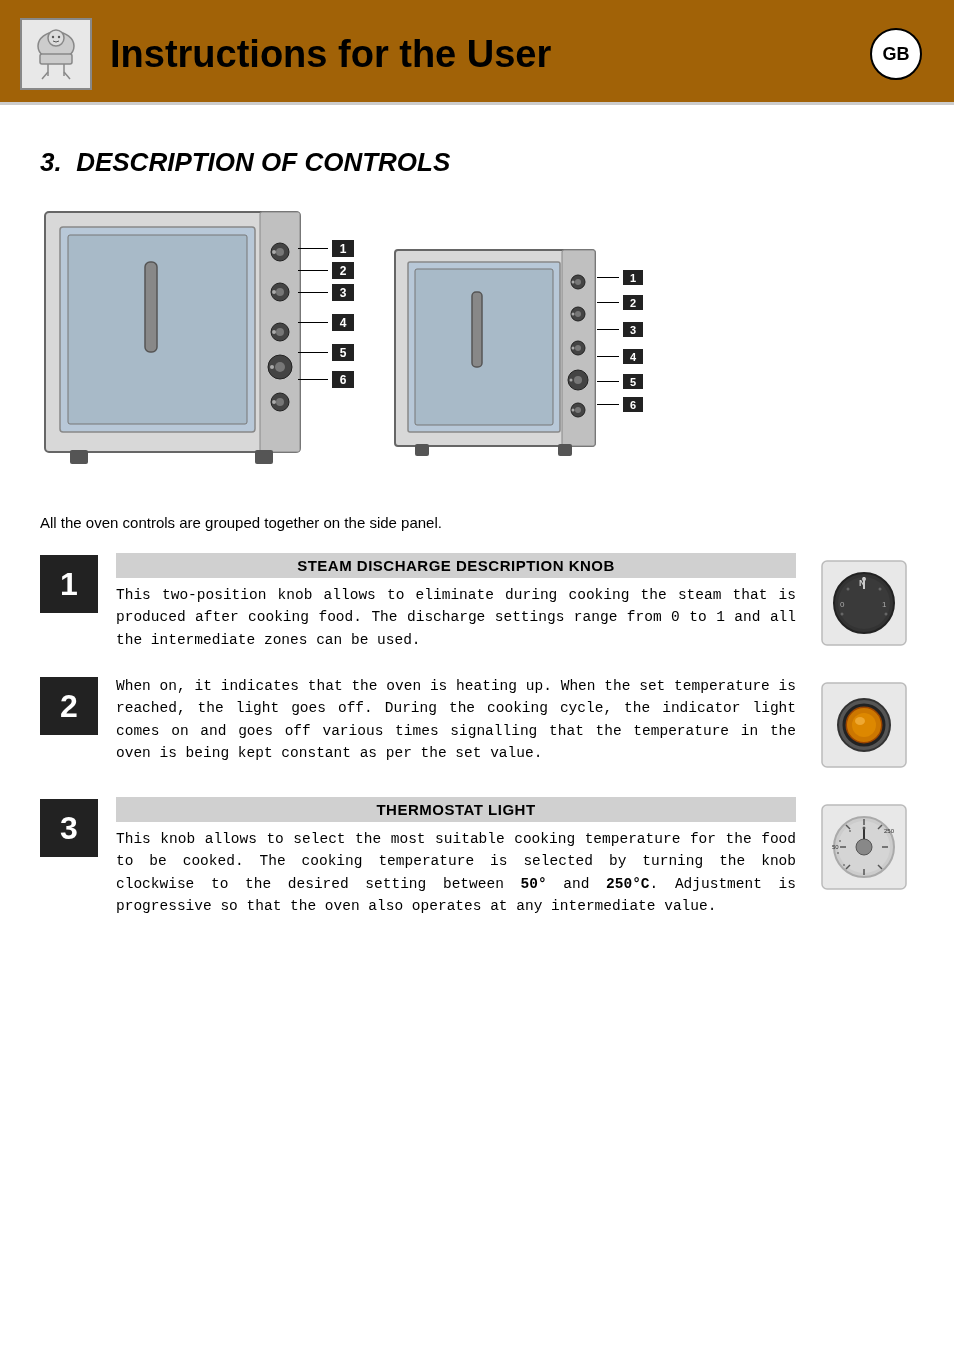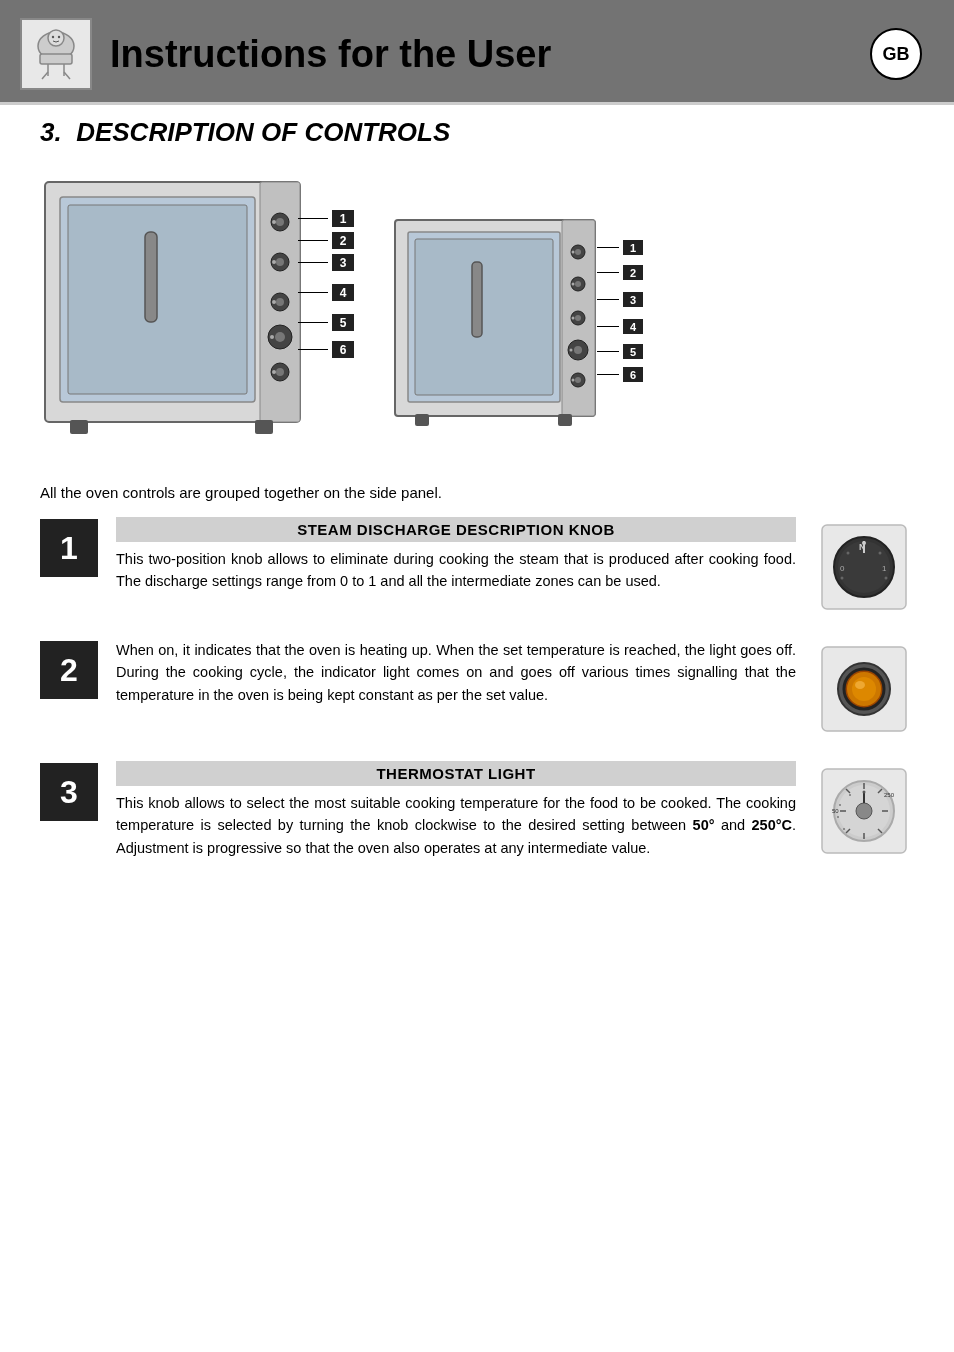--- a/index.html
+++ b/index.html
@@ -12,21 +12,21 @@
       color: #000;
     }
 
     
     .header {
       display: flex;
       align-items: center;
       justify-content: space-between;
       padding: 18px 32px 12px 20px;
       border-bottom: 3px solid #ccc;
-      background: #737373;
+      background: #a16207;
     }
     .header-left {
       display: flex;
       align-items: center;
       gap: 18px;
     }
     .logo-box {
       width: 72px;
       height: 72px;
       border: 2px solid #888;
@@ -49,21 +49,21 @@
       display: flex;
       align-items: center;
       justify-content: center;
       font-size: 18px;
       font-weight: bold;
       background: #fff;
     }
 
     
     .main-content {
-      padding: 12px 40px;
+      padding: 42px 40px;
     }
 
     
     .section-title {
       font-size: 26px;
       font-weight: bold;
       font-style: italic;
       margin-bottom: 24px;
       color: #000;
     }
@@ -94,21 +94,21 @@
       height: 18px;
       display: flex;
       align-items: center;
       justify-content: center;
       flex-shrink: 0;
     }
 
     
     .all-controls-text {
       font-size: 15px;
-      margin-bottom: 16px;
+      margin-bottom: 22px;
       color: #000;
     }
 
     
     .control-item {
       display: flex;
       align-items: flex-start;
       margin-bottom: 22px;
       gap: 0;
     }
@@ -135,20 +135,21 @@
       font-weight: bold;
       font-size: 15px;
       padding: 4px 8px;
       margin-bottom: 6px;
       letter-spacing: 0.5px;
     }
     .control-description {
       font-size: 14.5px;
       line-height: 1.55;
       text-align: justify;
+      font-family: Liberation Mono, monospace;
     }
     .control-description strong {
       font-weight: bold;
       margin-top: 20px;
     }
     .control-image {
       width: 100px;
       height: 100px;
       flex-shrink: 0;
       margin-left: 18px;

